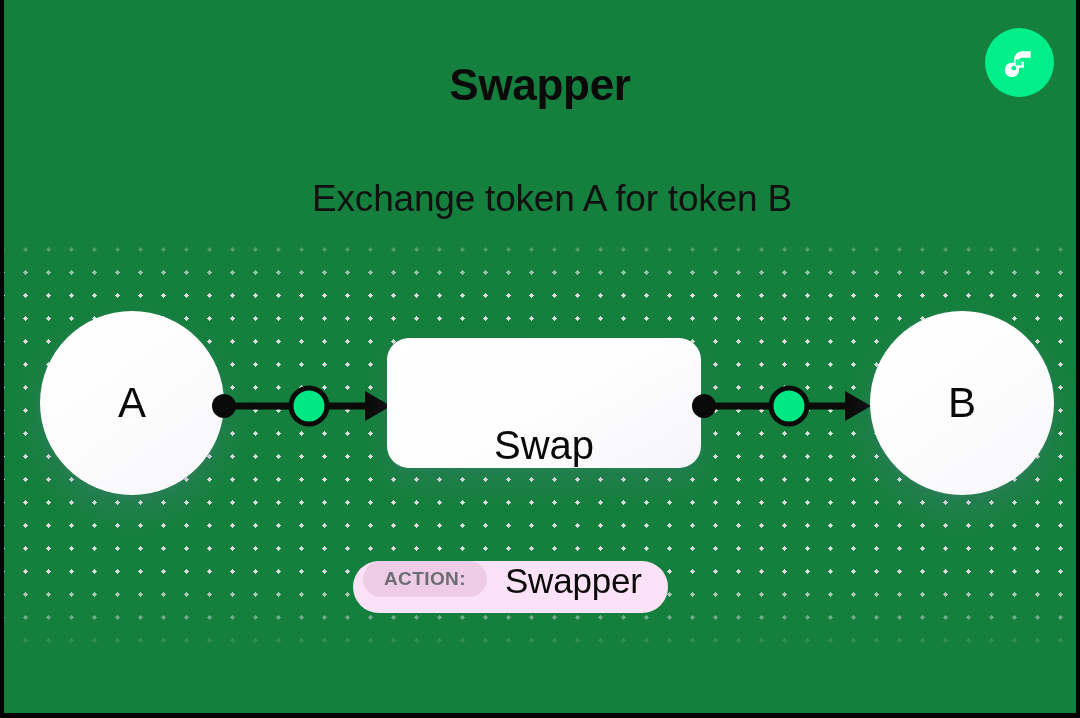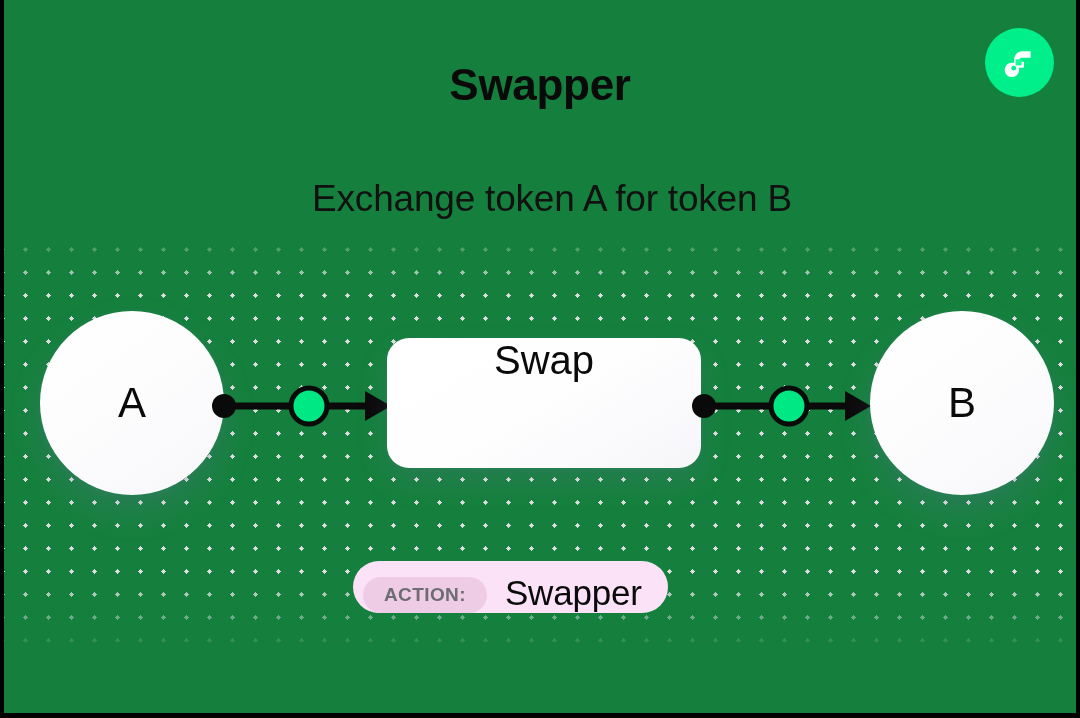--- a/index.html
+++ b/index.html
@@ -102,21 +102,21 @@
     position: absolute;
     left: 383px;
     top: 338px;
     width: 314px;
     height: 130px;
     border-radius: 22px;
     background: linear-gradient(150deg, #FFFFFF 0%, #FEFEFF 50%, #F6F6F9 100%);
     box-shadow: 0 14px 30px rgba(120,120,180,0.17),
                 0 2px 6px rgba(120,120,170,0.09);
     display: flex;
-    align-items: flex-start;
+    align-items: flex-end;
     justify-content: center;
     font-size: 40px;
     font-weight: 400;
     color: #0A0A0A;
   }
 
   
   .connector { position: absolute; top: 383px; height: 46px; }
   #connector-left  { left: 205px; width: 186px; }
   #connector-right { left: 685px; width: 186px; }
@@ -124,21 +124,21 @@
   
   #action-badge {
     position: absolute;
     left: 349px;
     top: 561px;
     height: 52px;
     padding: 0 26px 0 10px;
     border-radius: 26px;
     background: #FCE2F6;
     display: flex;
-    align-items: flex-end;
+    align-items: flex-start;
     gap: 18px;
   }
   #action-label {
     background: #EFCCE6;
     color: #6C6C72;
     font-size: 19px;
     font-weight: bold;
     letter-spacing: 0.4px;
     padding: 7px 21px;
     border-radius: 20px;

